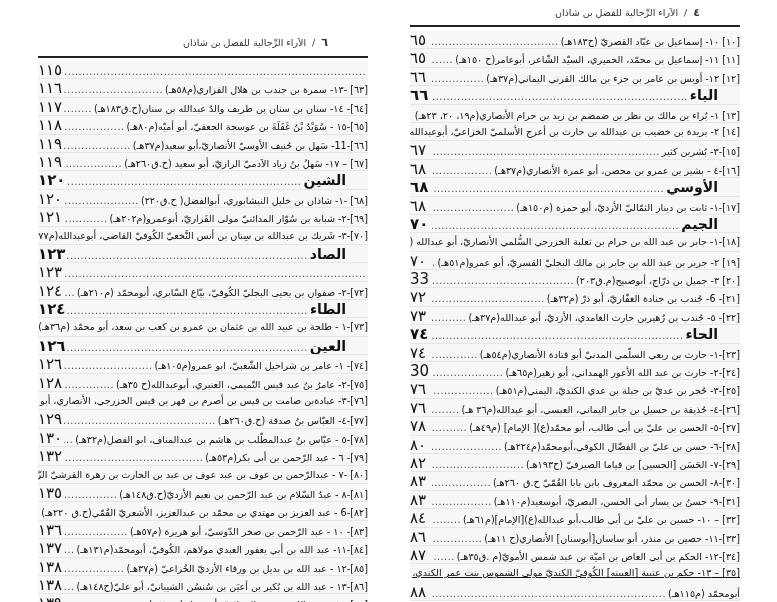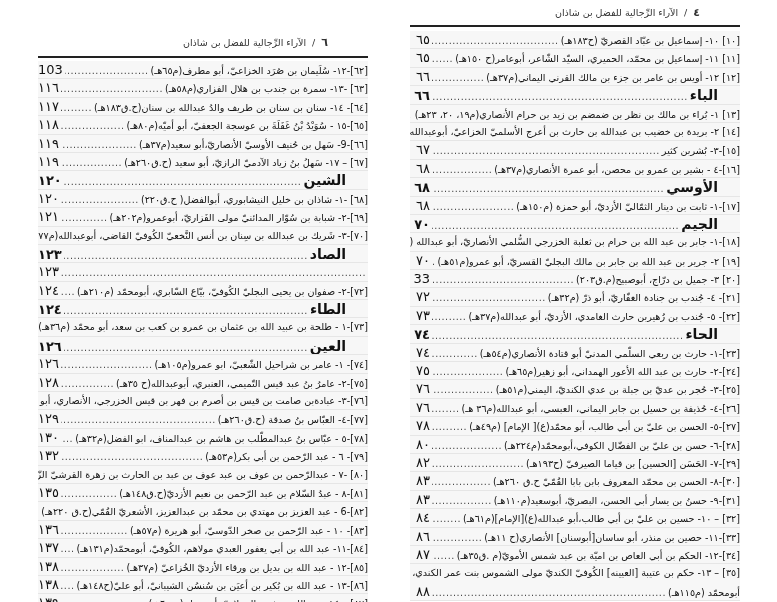--- a/index.html
+++ b/index.html
@@ -49,22 +49,22 @@
   .row.heading .pg { font-weight: bold; }
   .row .entry { flex: 0 0 auto; }
   .row .leader {
     flex: 1 1 auto; overflow: hidden;
     color: #444; letter-spacing: 0.5px;
     margin: 0 2px;
   }
   .row .leader::before {
     content: "..................................................................................................................................................................";
   }
-  .row .pg { flex: 0 0 auto; min-width: 20px; text-align: right; font-size: 13px; }
-  .row.cont { border-bottom: none; }
+  .row .pg { flex: 0 0 auto; min-width: 20px; text-align: left; font-size: 15px; }
+  .row.cont { border-bottom: none; text-decoration: underline; }
   .row.cont .leader::before { content: ""; }
 </style>
 </head>
 <body>
 
 <div class="page" id="page-right">
   <div class="page-header">
     <span class="pnum">٤</span><span class="slash">/</span><span>الآراء الرِّجالية للفضل بن شاذان</span>
   </div>
   <div class="rule"></div>
@@ -131,21 +131,21 @@
         <span class="entry">[١٩] ٢- جرير بن عبد الله بن جابر بن مالك البجليّ القسريّ، أبو عمرو(م٥١هـ)</span>
         <span class="leader"></span>
         <span class="pg">٧٠</span>
       </div>
       <div class="row">
         <span class="entry">[٢٠] ٣- جميل بن درّاج، أبوصبيح(م.ق٢٠٣)</span>
         <span class="leader"></span>
         <span class="pg">33</span>
       </div>
       <div class="row">
-        <span class="entry">[٢١]- ٤- جُندب بن جنادة الغفّاريّ، أبو ذرّ (م٣٢هـ)</span>
+        <span class="entry">[٢١]- 6- جُندب بن جنادة الغفّاريّ، أبو ذرّ (م٣٢هـ)</span>
         <span class="leader"></span>
         <span class="pg">٧٢</span>
       </div>
       <div class="row">
         <span class="entry">[٢٢]- ٥- جُندب بن زُهيربن حارث الغامدي، الأزديّ، أبو عبدالله(م٣٧هـ)</span>
         <span class="leader"></span>
         <span class="pg">٧٣</span>
       </div>
       <div class="row heading">
         <span class="entry">الحاء</span>
@@ -153,21 +153,21 @@
         <span class="pg">٧٤</span>
       </div>
       <div class="row">
         <span class="entry">[٢٣]-١- حارث بن ربعي السلّمي المدنيّ أبو قتادة الأنصاري(م٥٤هـ)</span>
         <span class="leader"></span>
         <span class="pg">٧٤</span>
       </div>
       <div class="row">
         <span class="entry">[٢٤]-٢- حارث بن عبد الله الأعور الهمداني، أبو زهير(م٦٥هـ)</span>
         <span class="leader"></span>
-        <span class="pg">٧٥</span>
+        <span class="pg">30</span>
       </div>
       <div class="row">
         <span class="entry">[٢٥]-٣- حُجر بن عديّ بن جبلة بن عدي الكنديّ، اليمني(م٥١هـ)</span>
         <span class="leader"></span>
         <span class="pg">٧٦</span>
       </div>
       <div class="row">
         <span class="entry">[٢٦]-٤- حُذيفة بن حسيل بن جابر اليماني، العبسي، أبو عبدالله(م٣٦ هـ)</span>
         <span class="leader"></span>
         <span class="pg">٧٦</span>
@@ -225,41 +225,40 @@
     </div>
 </div>
 
 <div class="page" id="page-left">
   <div class="page-header">
     <span class="pnum">٦</span><span class="slash">/</span><span>الآراء الرِّجالية للفضل بن شاذان</span>
   </div>
   <div class="rule"></div>
   <div class="rows" id="rows-left">
       <div class="row">
-        <span class="entry">[٦٢]-١٢- سُلَيمان بن صُرَد الخزاعيّ، أبو مطرف(م٦٥هـ)</span>
-        <span class="leader"></span>
-        <span class="pg">103</span>
+        <span class="leader"></span>
+        <span class="pg">١١٥</span>
       </div>
       <div class="row">
         <span class="entry">[٦٣] -١٣- سمرة بن جندب بن هلال الفزاري(م٥٨هـ)</span>
         <span class="leader"></span>
         <span class="pg">١١٦</span>
       </div>
       <div class="row">
         <span class="entry">[٦٤]- ١٤- سنان بن سنان بن طريف والدُ عبدالله بن سنان(ح.ق١٨٣هـ)</span>
         <span class="leader"></span>
         <span class="pg">١١٧</span>
       </div>
       <div class="row">
         <span class="entry">[٦٥]-١٥ - سُوَيْدُ بْنُ غَفَلَةَ بن عوسجة الجعفيّ، أبو أميّه(م٨٠هـ)</span>
         <span class="leader"></span>
         <span class="pg">١١٨</span>
       </div>
       <div class="row">
-        <span class="entry">[٦٦]-9- سَهل بن حُنيف الأوسيّ الأنصاريّ،أبو سعيد(م٣٧هـ)</span>
+        <span class="entry">[٦٦]-11- سَهل بن حُنيف الأوسيّ الأنصاريّ،أبو سعيد(م٣٧هـ)</span>
         <span class="leader"></span>
         <span class="pg">١١٩</span>
       </div>
       <div class="row">
         <span class="entry">[٦٧] – ١٧- سَهلُ بنُ زياد الآدميّ الرازيّ، أبو سعيد (ح.ق٢٦٠هـ)</span>
         <span class="leader"></span>
         <span class="pg">١١٩</span>
       </div>
       <div class="row heading">
         <span class="entry">الشين</span>

